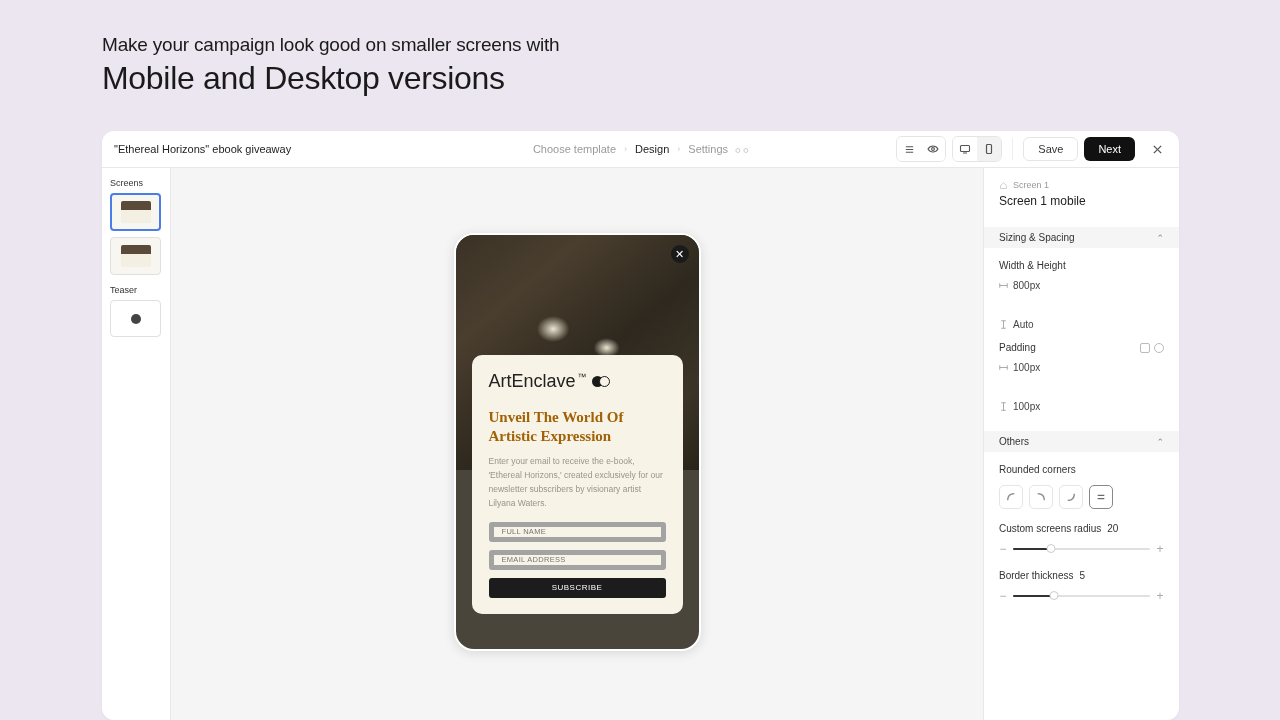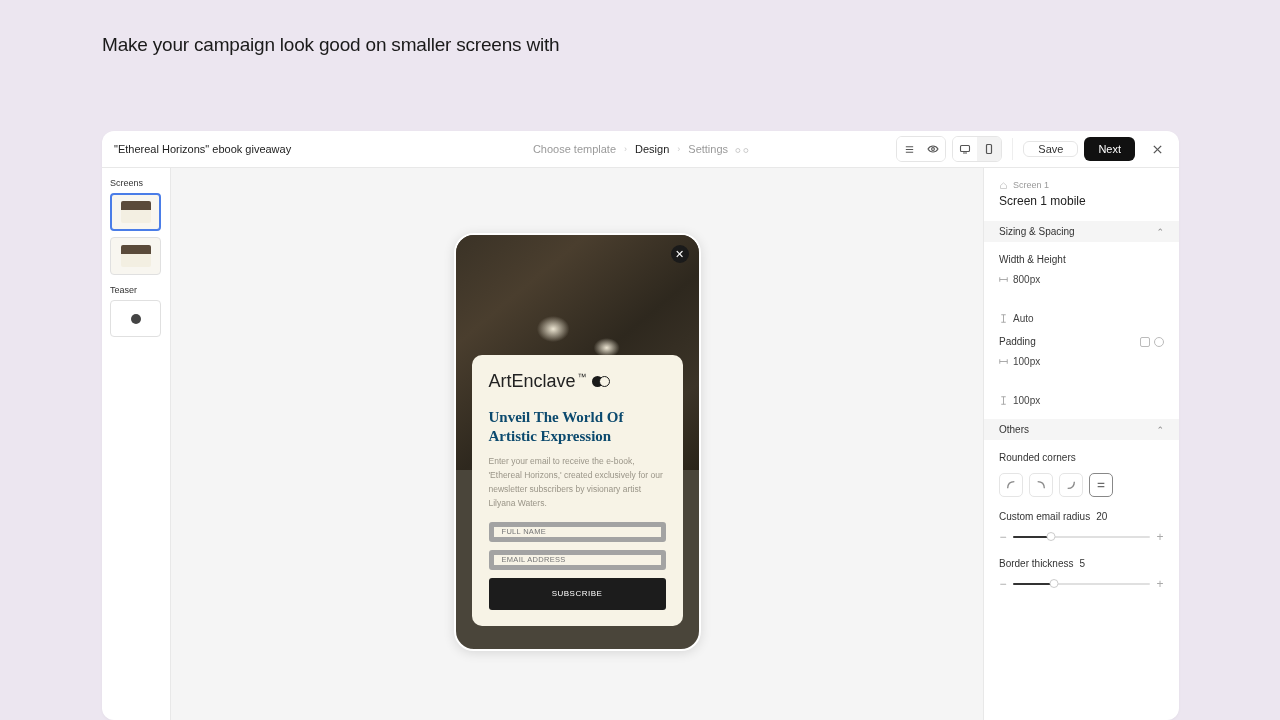--- a/index.html
+++ b/index.html
@@ -17,21 +17,21 @@
 .crumb.active { color: #222; font-weight: 500; }
 .crumb-sep { color: #ccc; font-size: 9px; }
 .crumb-dots { display: inline-flex; gap: 3px; margin-left: 4px; }
 .crumb-dot { width: 5px; height: 5px; border: 1px solid #ccc; border-radius: 50%; }
 
 .toolbar-right { margin-left: auto; display: flex; align-items: center; gap: 6px; }
 .icon-btn-group { display: flex; border: 1px solid #e5e5e5; border-radius: 6px; overflow: hidden; }
 .icon-btn { width: 24px; height: 24px; display: flex; align-items: center; justify-content: center; cursor: pointer; background: #fff; color: #555; }
 .icon-btn.active { background: #f2f2f2; }
 .divider-v { width: 1px; height: 22px; background: #eee; margin: 0 4px; }
-.save-btn { padding: 0 14px; height: 16px; border: 1px solid #e5e5e5; border-radius: 6px; background: #fff; font-size: 11px; color: #333; cursor: pointer; display:flex; align-items:center; }
+.save-btn { padding: 0 14px; height: 24px; border: 1px solid #e5e5e5; border-radius: 6px; background: #fff; font-size: 11px; color: #333; cursor: pointer; display:flex; align-items:center; }
 .next-btn { padding: 0 14px; height: 24px; border-radius: 6px; background: #111; color: #fff; font-size: 11px; cursor: pointer; display:flex; align-items:center; }
 .close-btn { width: 24px; height: 24px; display: flex; align-items: center; justify-content: center; cursor: pointer; color: #555; margin-left: 4px; }
 
 .app-body { flex: 1; display: flex; }
 
 .sidebar { width: 69px; border-right: 1px solid #e8e8e8; padding: 10px 8px; }
 .sidebar-label { font-size: 9px; color: #333; font-weight: 500; margin-bottom: 5px; }
 .screen-thumb { width: 51px; height: 38px; border: 1px solid #e0e0e0; border-radius: 4px; margin-bottom: 6px; cursor: pointer; background: #f8f6f0; position: relative; overflow: hidden; display:flex; align-items:center; justify-content:center; }
 .screen-thumb.selected { border: 2px solid #4a7de8; }
 .thumb-inner { width: 30px; height: 22px; background: linear-gradient(180deg, #5a4a3a 40%, #f3efe2 40%); border-radius: 2px; }
@@ -47,30 +47,30 @@
   radial-gradient(ellipse 32px 25px at 75% 62%, #f5f2e8 0%, #e8e2d0 50%, transparent 70%),
   radial-gradient(ellipse 25px 20px at 40% 40%, #ece5d2 0%, transparent 65%),
   radial-gradient(ellipse 20px 15px at 62% 48%, #ece5d2 0%, transparent 65%),
   linear-gradient(140deg, #3a3226 0%, #4a3e2e 25%, #2e281e 55%, #3c3428 80%, #2a2418 100%);
 }
 .mockup-close { position: absolute; top: 10px; right: 10px; width: 18px; height: 18px; background: #1a1a1a; border-radius: 50%; color: #fff; display: flex; align-items: center; justify-content: center; font-size: 11px; cursor: pointer; z-index: 2; }
 .mockup-card { position: absolute; left: 16px; right: 16px; top: 120px; background: #f7f3e6; border-radius: 10px; padding: 16px 17px 16px; z-index: 1; }
 .brand { font-family: Georgia, serif; font-size: 18px; color: #222; display: flex; align-items: center; gap: 2px; }
 .brand-logo { display: inline-flex; margin-left: 1px; }
 .brand-logo-circle { width: 11px; height: 11px; border-radius: 50%; }
-.card-title { font-family: Georgia, serif; font-size: 15px; font-weight: 600; color: #0c4a6e; margin-top: 16px; line-height: 1.25; }
+.card-title { font-family: Georgia, serif; font-size: 15px; font-weight: 600; color: #a16207; margin-top: 16px; line-height: 1.25; }
 .card-desc { font-size: 8.5px; color: #9a9588; margin-top: 8px; line-height: 1.65; }
 .card-input { width: 100%; height: 20px; border: 5px solid #a3a3a3; border-radius: 3px; background: transparent; font-size: 7.5px; color: #8a8370; padding: 0 8px; margin-top: 8px; letter-spacing: 0.3px; }
 .card-input:first-of-type { margin-top: 12px; }
-.card-btn { width: 100%; height: 32px; background: #1c1c1c; color: #fff; font-size: 8px; letter-spacing: 0.5px; border: none; border-radius: 3px; margin-top: 8px; cursor: pointer; }
+.card-btn { width: 100%; height: 20px; background: #1c1c1c; color: #fff; font-size: 8px; letter-spacing: 0.5px; border: none; border-radius: 3px; margin-top: 8px; cursor: pointer; }
 
 .props { width: 196px; border-left: 1px solid #e8e8e8; padding: 12px 15px; }
 .prop-crumb { font-size: 9px; color: #999; display: flex; align-items: center; gap: 5px; }
 .prop-title { font-size: 12px; color: #222; font-weight: 500; margin-top: 4px; }
-.section-head { background: #f5f5f5; margin: 13px -15px 0; padding: 5px 15px; font-size: 10px; color: #333; display: flex; align-items: center; justify-content: space-between; cursor: pointer; gap: 8px; }
+.section-head { background: #f5f5f5; margin: 19px -15px 0; padding: 5px 15px; font-size: 10px; color: #333; display: flex; align-items: center; justify-content: space-between; cursor: pointer; gap: 8px; }
 .chev { font-size: 9px; color: #888; }
 .prop-label { font-size: 10px; color: #333; font-weight: 500; margin-top: 12px; }
 .prop-row { display: flex; gap: 28px; margin-top: 9px; flex-direction: column; }
 .prop-field { display: flex; align-items: center; gap: 5px; font-size: 10px; color: #444; }
 .prop-icon { width: 9px; height: 9px; opacity: 0.55; }
 .prop-label-row { display: flex; justify-content: space-between; align-items: center; margin-top: 12px; }
 .mini-icons { display: flex; gap: 4px; }
 .mini-icon { width: 10px; height: 10px; border: 1px solid #bbb; border-radius: 2px; cursor: pointer; }
 
 .corner-btns { display: flex; gap: 6px; margin-top: 10px; }
@@ -85,20 +85,21 @@
 .slider-knob { position: absolute; width: 9px; height: 9px; background: #fff; border: 1px solid #ccc; border-radius: 50%; top: -4px; transform: translateX(-50%); }
 .label-val { display: flex; align-items: baseline; gap: 6px; margin-top: 14px; }
 .label-val .prop-label { margin-top: 0; }
 .val-num { font-size: 10px; color: #333; text-align: center; }
 </style>
 </head>
 <body>
 
 <div class="page-header">
   <div class="page-subtitle">Make your campaign look good on smaller screens with</div>
+  <div class="page-title">Mobile and Desktop versions</div>
 </div>
 
 <div class="app-window">
 
   <div class="toolbar">
     <div class="campaign-name">"Ethereal Horizons" ebook giveaway</div>
     <div class="breadcrumb">
       <span class="crumb">Choose template</span>
       <span class="crumb-sep">›</span>
       <span class="crumb active">Design</span>
@@ -273,21 +274,21 @@
           </div>
         <div class="corner-btn active">
             <svg class="corner-svg" viewBox="0 0 12 12" fill="none" stroke="#555" stroke-width="1.3">
               <line x1="2" y1="4" x2="10" y2="4"></line>
               <line x1="2" y1="8" x2="10" y2="8"></line>
             </svg>
           </div>
       </div>
 
       <div class="label-val">
-        <div class="prop-label">Custom email radius</div>
+        <div class="prop-label">Custom screens radius</div>
         <div class="val-num">20</div>
       </div>
       <div class="slider-row">
         <div class="slider-minus">−</div>
         <div class="slider-track">
             <div class="slider-fill" style="width:28%"></div>
             <div class="slider-knob" style="left:28%"></div>
           </div>
         <div class="slider-plus">+</div>
       </div>

